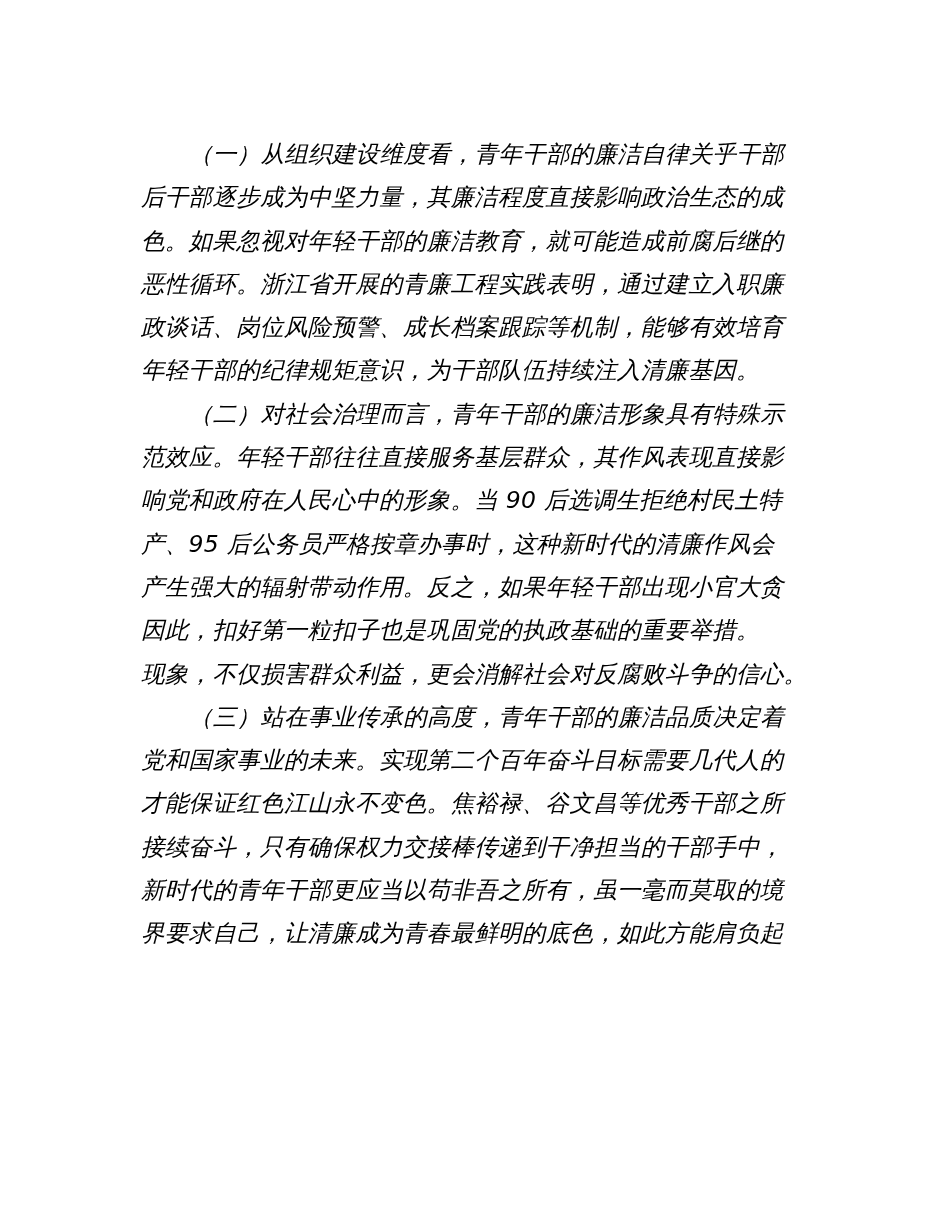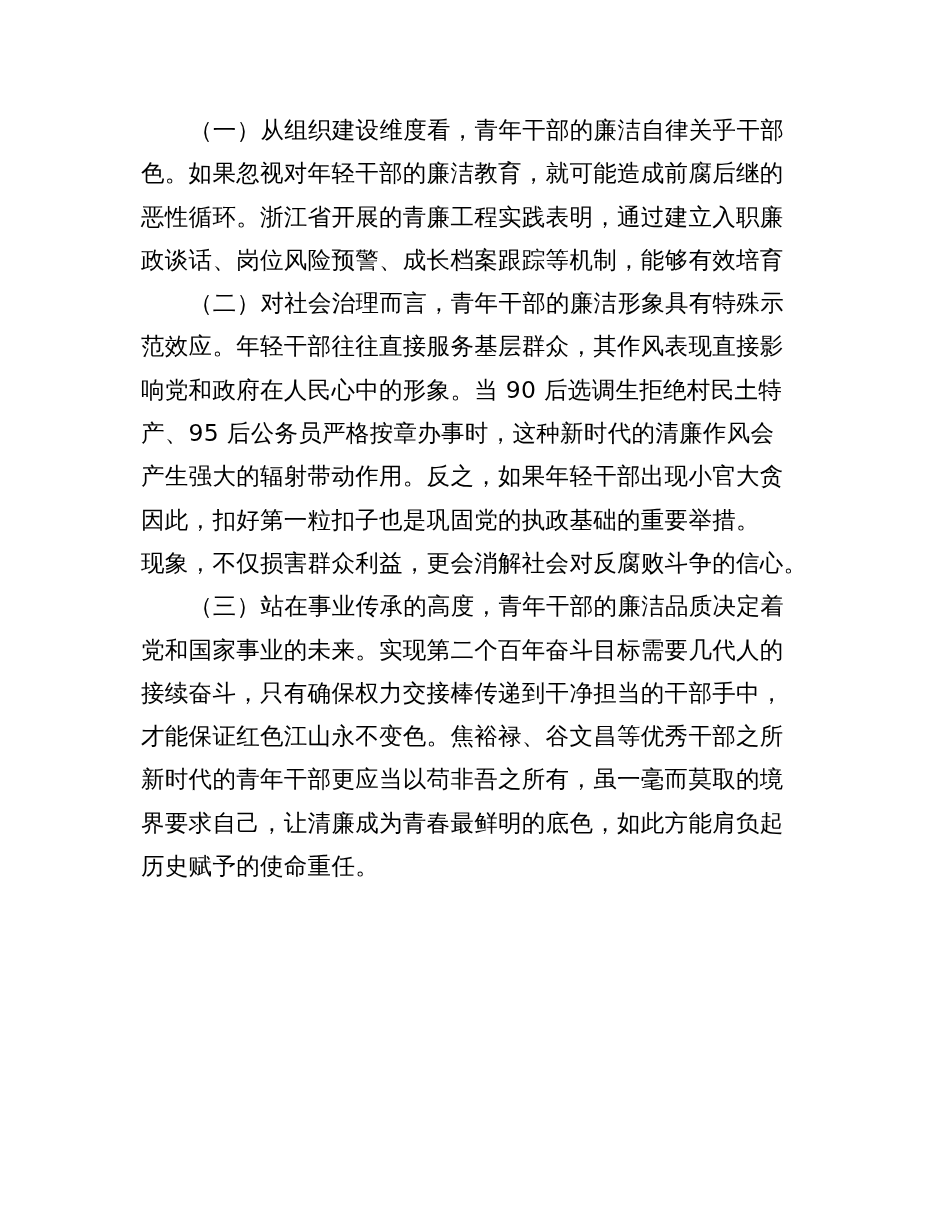--- a/index.html
+++ b/index.html
@@ -11,22 +11,23 @@
       width: 950px;
       height: 1230px;
       position: relative;
       overflow: hidden;
       font-family: "DejaVu Sans", "Liberation Sans", sans-serif;
       color: #000000;
     }
     .page {
       position: absolute;
       left: 141px;
-      top: 109px;
+      top: 133px;
       width: 690px;
+      font-style: italic;
     }
     .line {
       display: block;
       height: 43.3px;
       line-height: 43.3px;
       font-size: 23.5px;
       white-space: nowrap;
       letter-spacing: 0.3px;
     }
     .line.indent {
@@ -37,38 +38,39 @@
       padding: 0;
     }
   </style>
 </head>
 <body>
 
 <div class="page">
 
   <div class="para">
     <span class="line indent">（一）从组织建设维度看，青年干部的廉洁自律关乎干部</span>
+    <span class="line">后干部逐步成为中坚力量，其廉洁程度直接影响政治生态的成</span>
     <span class="line">色。如果忽视对年轻干部的廉洁教育，就可能造成前腐后继的</span>
     <span class="line">恶性循环。浙江省开展的青廉工程实践表明，通过建立入职廉</span>
     <span class="line">政谈话、岗位风险预警、成长档案跟踪等机制，能够有效培育</span>
+    <span class="line">年轻干部的纪律规矩意识，为干部队伍持续注入清廉基因。</span>
   </div>
 
   <div class="para">
     <span class="line indent">（二）对社会治理而言，青年干部的廉洁形象具有特殊示</span>
     <span class="line">范效应。年轻干部往往直接服务基层群众，其作风表现直接影</span>
     <span class="line">响党和政府在人民心中的形象。当 90 后选调生拒绝村民土特</span>
     <span class="line">产、95 后公务员严格按章办事时，这种新时代的清廉作风会</span>
     <span class="line">产生强大的辐射带动作用。反之，如果年轻干部出现小官大贪</span>
     <span class="line">因此，扣好第一粒扣子也是巩固党的执政基础的重要举措。</span>
     <span class="line">现象，不仅损害群众利益，更会消解社会对反腐败斗争的信心。</span>
   </div>
 
   <div class="para">
     <span class="line indent">（三）站在事业传承的高度，青年干部的廉洁品质决定着</span>
     <span class="line">党和国家事业的未来。实现第二个百年奋斗目标需要几代人的</span>
+    <span class="line">才能保证红色江山永不变色。焦裕禄、谷文昌等优秀干部之所</span>
     <span class="line">接续奋斗，只有确保权力交接棒传递到干净担当的干部手中，</span>
-    <span class="line">才能保证红色江山永不变色。焦裕禄、谷文昌等优秀干部之所</span>
     <span class="line">新时代的青年干部更应当以苟非吾之所有，虽一毫而莫取的境</span>
     <span class="line">界要求自己，让清廉成为青春最鲜明的底色，如此方能肩负起</span>
-    <span class="line">历史赋予的使命重任。</span>
   </div>
 
 </div>
 
 </body></html>

